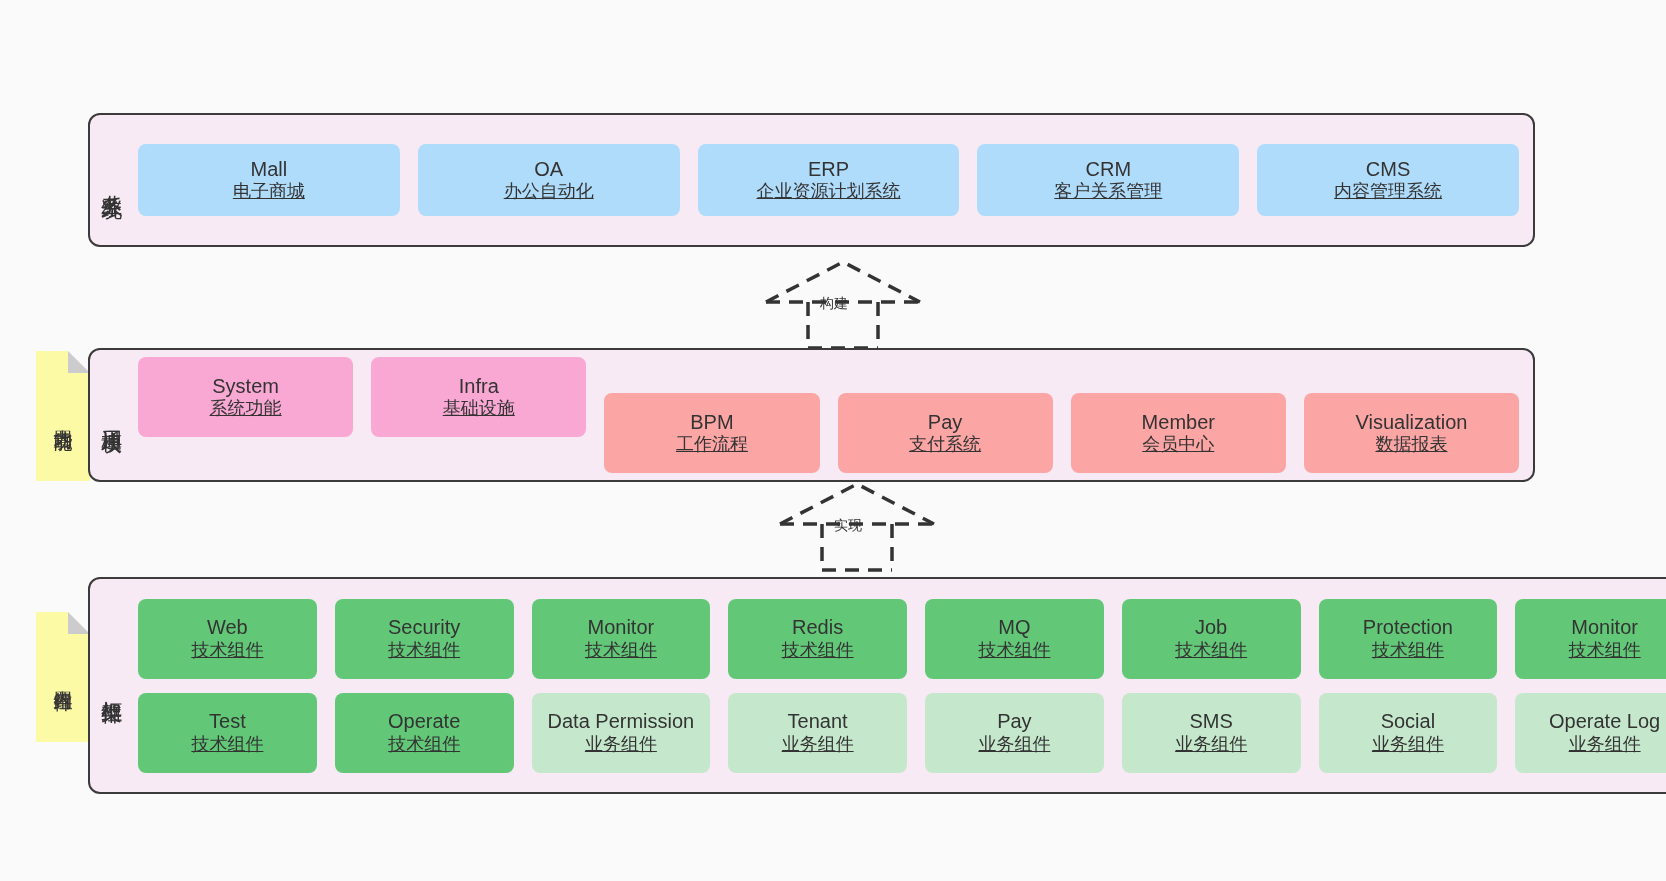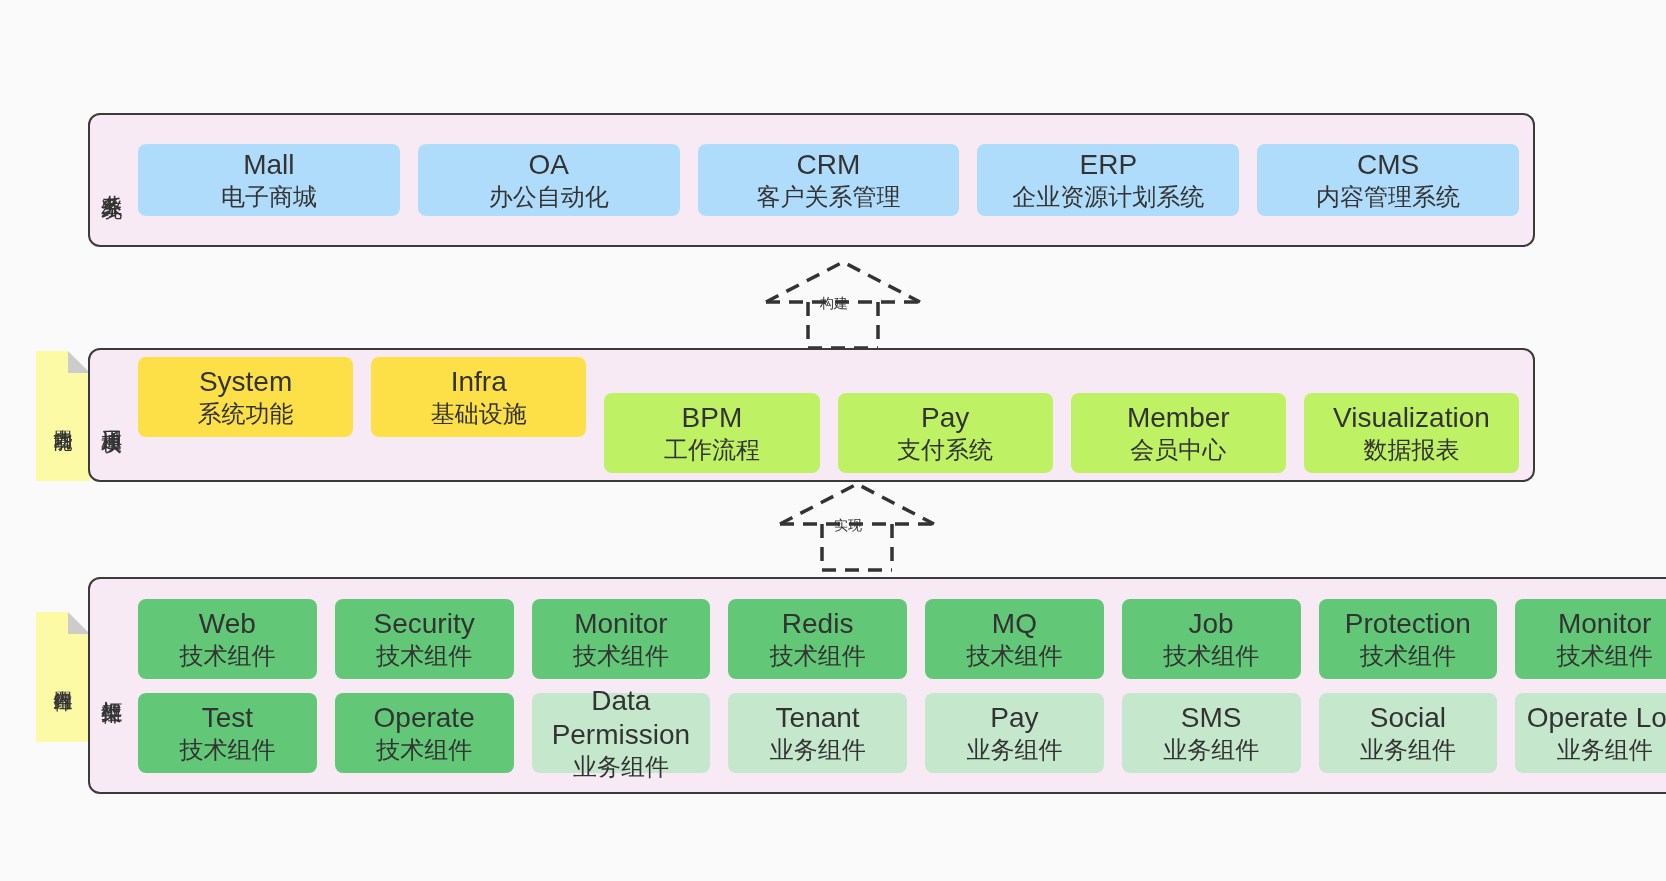--- a/index.html
+++ b/index.html
@@ -76,26 +76,26 @@
     display: flex;
     flex-direction: column;
     align-items: center;
     justify-content: center;
     text-align: center;
     line-height: 1.22;
     box-sizing: border-box;
     padding: 4px 6px;
     color: #333333;
   }
-  .card .t1 { font-size: 28px; }
-  .card .t2 { font-size: 24px; }
+  .card .t1 { font-size: 20px; }
+  .card .t2 { font-size: 18px; text-decoration: underline; }
 
   .card.blue      { background: #b0dcfb; }
-  .card.red       { background: #fde047; }
-  .card.pink      { background: #bef264; margin-top: 36px; }
+  .card.red       { background: #f9a8d4; }
+  .card.pink      { background: #fca5a5; margin-top: 36px; }
   .card.green     { background: #62c878; }
   .card.lgreen    { background: #c5e8cc; }
 
   
   #layer-business { left: 88px;  top: 113px; width: 1447px; height: 134px; }
   #layer-business .card { height: 72px; }
 
   #layer-modules  { left: 88px;  top: 348px; width: 1447px; height: 134px; }
   #layer-modules .card { height: 80px; }
 
@@ -163,26 +163,26 @@
       <div class="row">
         <div class="card blue">
           <span class="t1">Mall</span>
           <span class="t2">电子商城</span>
         </div>
         <div class="card blue">
           <span class="t1">OA</span>
           <span class="t2">办公自动化</span>
         </div>
         <div class="card blue">
+          <span class="t1">ERP</span>
+          <span class="t2">企业资源计划系统</span>
+        </div>
+        <div class="card blue">
           <span class="t1">CRM</span>
           <span class="t2">客户关系管理</span>
-        </div>
-        <div class="card blue">
-          <span class="t1">ERP</span>
-          <span class="t2">企业资源计划系统</span>
         </div>
         <div class="card blue">
           <span class="t1">CMS</span>
           <span class="t2">内容管理系统</span>
         </div>
       </div>
     </div>
   </div>
 
   <div class="arrow" id="arrow-build">

